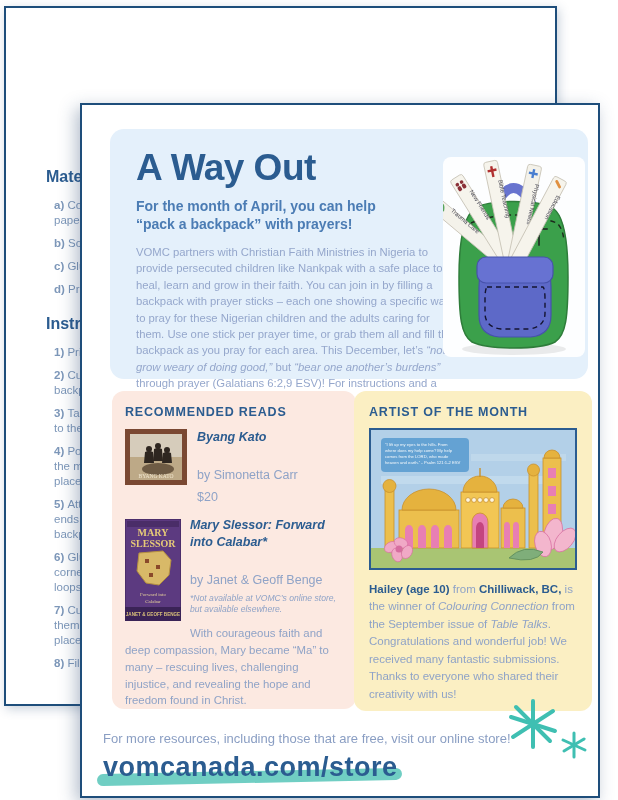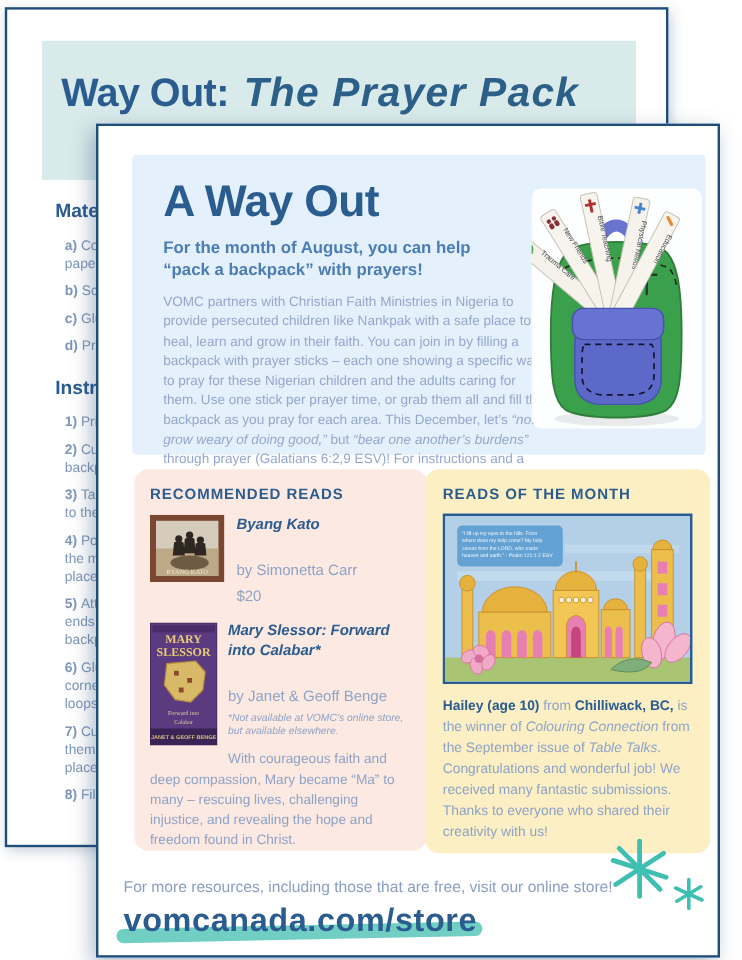--- a/index.html
+++ b/index.html
@@ -19,21 +19,21 @@
   .banner-script::after { content:""; position:absolute; left:-8px; right:-12px; bottom:1px; height:13px; background:#ecb878; border-radius:7px; transform:skewX(-10deg); z-index:-1; }
 
   .back-col { position:absolute; left:40px; top:160px; width:240px; color:#7d97b9; font-size:11.5px; }
   .back-heading { font-size:16px; font-weight:bold; color:#2b5c90; margin-bottom:12px; }
   .frag-item { margin:0 0 8px 8px; }
   .frag-line { line-height:15px; }
   .frag-marker { font-weight:bold; }
   .back-section { margin-bottom:14px; }
 
   
-  .hero { position:absolute; left:28px; top:24px; width:478px; height:250px; background:#e4f0fb; border-radius:4px; padding:18px 0 0 26px; }
+  .hero { position:absolute; left:28px; top:24px; width:478px; height:250px; background:#e4f0fb; border-radius:14px; padding:18px 0 0 26px; }
   .hero-title { font-size:37px; font-weight:bold; color:#2b5c90; letter-spacing:-0.5px; }
   .hero-subtitle { width:280px; margin-top:8px; font-size:14px; font-weight:bold; color:#4b7cb4; line-height:1.32; }
   .hero-para { width:318px; margin-top:10px; font-size:11.3px; color:#95a7cc; line-height:16.4px; }
   .seg-r { font-style:normal; }
   .seg-i { font-style:italic; }
   .seg-b { font-weight:bold; color:#7f95c2; }
   .seg-bd { font-weight:bold; color:#2b5c90; }
   .backpack-photo { position:absolute; right:3px; top:28px; width:142px; height:200px; background:#fdfeff; border-radius:8px; }
 
   
@@ -61,26 +61,20 @@
   .asterisk { position:absolute; }
   .ast-big   { left:424px; top:592px; }
   .ast-small { left:478px; top:626px; }
 </style>
 </head>
 <body>
 
 <div id="stage">
 
   <div id="back-page" class="page">
-    <div class="banner">
-      <div class="banner-line">
-        <span class="banner-prefix">Way Out:</span>
-        <span class="banner-script">The Prayer Pack</span>
-      </div>
-    </div>
     <div class="back-col">
       <div class="back-section">
         <div class="back-heading">Mate</div>
         <div>
             <div class="frag-item">
               <div class="frag-line"><span class="frag-marker">a) </span><span>Col</span></div>
               <div class="frag-line"><span>paper</span></div>
             </div>
             <div class="frag-item">
               <div class="frag-line"><span class="frag-marker">b) </span><span>Scis</span></div>
@@ -132,21 +126,21 @@
             </div>
           </div>
       </div>
     </div>
   </div>
 
   <div id="front-page" class="page">
 
     <div class="hero">
       <div class="hero-title">A Way Out</div>
-      <div class="hero-subtitle">For the month of August, you can help “pack a backpack” with prayers!</div>
+      <div class="hero-subtitle">For the month of April, you can help “pack a backpack” with prayers!</div>
       <p class="hero-para"><span class="seg-r">VOMC partners with Christian Faith Ministries in Nigeria to provide persecuted children like Nankpak with a safe place to heal, learn and grow in their faith. You can join in by filling a backpack with prayer sticks – each one showing a specific way to pray for these Nigerian children and the adults caring for them. Use one stick per prayer time, or grab them all and fill the backpack as you pray for each area. This December, let’s </span><span class="seg-i">“not grow weary of doing good,”</span><span class="seg-r"> but </span><span class="seg-i">“bear one another’s burdens”</span><span class="seg-r"> through prayer (Galatians 6:2,9 ESV)! For instructions and a printable template, visit: </span><span class="seg-b">vomcanada.com/TableTalksNigeria25</span></p>
 
       <div class="backpack-photo">
         <svg width="142" height="200" viewBox="0 0 142 200">
           <ellipse cx="71" cy="192" rx="52" ry="6" fill="rgba(0,0,0,0.08)"></ellipse>
 
           <path d="M54,46 Q70,16 88,46" fill="none" stroke="#6874cf" stroke-width="10" stroke-linecap="round"></path>
 
           <path d="M31,52 C40,42 102,42 111,52 C121,60 125,82 125,120 C125,160 123,178 112,185 C96,193 46,193 29,185 C18,178 16,160 16,120 C16,82 21,60 31,52 Z" fill="#3ba04b" stroke="#2e7d3a" stroke-width="1.5"></path>
 
@@ -250,21 +244,21 @@
         </svg>
         <div class="book-title">Mary Slessor: Forward into Calabar*</div>
         <div class="book-author">by Janet &amp; Geoff Benge</div>
         <div class="avail-note">*Not available at VOMC’s online store, but available elsewhere.</div>
         <div class="book-desc">With courageous faith and deep compassion, Mary became “Ma” to many – rescuing lives, challenging injustice, and revealing the hope and freedom found in Christ.</div>
         <div class="clear"></div>
       </div>
     </div>
 
     <div class="artist">
-      <div class="box-heading">READS OF THE MONTH</div>
+      <div class="box-heading">ARTIST OF THE MONTH</div>
       <div class="artwork-frame">
         <svg width="204" height="138" viewBox="0 0 204 138">
           <rect x="0" y="0" width="204" height="138" fill="#b3d0e8"></rect>
           <rect x="10" y="46" width="180" height="8" fill="#c4dced" opacity="0.8"></rect>
           <rect x="100" y="24" width="95" height="7" fill="#c4dced" opacity="0.7"></rect>
           <rect x="0" y="118" width="204" height="20" fill="#a9c573"></rect>
           <g stroke="#c9912c" stroke-width="0.8">
             <rect x="14" y="58" width="9" height="60" fill="#ecbf4d"></rect>
             <circle cx="18.5" cy="56" r="6.5" fill="#e5b23e"></circle>
             <rect x="28" y="80" width="60" height="38" fill="#ecbf4d"></rect>

